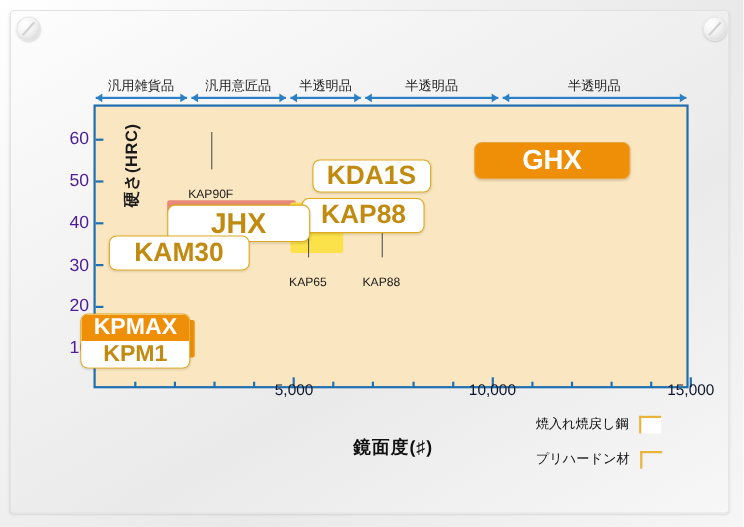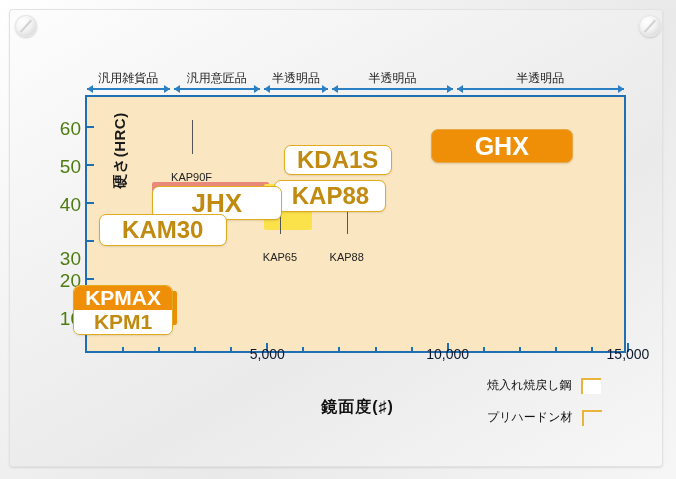--- a/index.html
+++ b/index.html
@@ -42,21 +42,21 @@
   }
 
   
   .ylabel{
     position:absolute;left:-52px;top:44px;width:170px;text-align:center;
     font-size:15px;color:#1a1a1a;font-weight:700;
     transform:rotate(-90deg);transform-origin:center;
     letter-spacing:.5px;
   }
   .ytick{position:absolute;left:-30px;width:24px;text-align:right;
-    font-size:19px;color:#4d7c0f;}
+    font-size:16px;color:#4c1d95;}
   .ytickmark{position:absolute;left:0px;width:7px;height:2px;background:#1f6fb4;}
 
   
   .xlabel{
     position:absolute;left:0;top:300px;width:541px;text-align:center;
     font-size:16px;font-weight:700;color:#111;letter-spacing:1px;
   }
   .xtick{position:absolute;top:249px;font-size:14px;color:#0f172a;
     transform:translateX(-50%);white-space:nowrap;}
   .xtickmark{position:absolute;bottom:-1px;width:2px;background:#1f6fb4;}
@@ -134,21 +134,21 @@
     </div>
 
   <div class="plot" id="plot">
     <div class="ylabel">硬さ(HRC)</div>
     <div class="xlabel">鏡面度(♯)</div>
   <div class="ytickmark" style="top: 219.059px;"></div>
       <div class="ytick" style="top: 211.059px;">10</div>
       <div class="ytickmark" style="top: 181.118px;"></div>
       <div class="ytick" style="top: 173.118px;">20</div>
       <div class="ytickmark" style="top: 143.176px;"></div>
-      <div class="ytick" style="top: 151px;">30</div>
+      <div class="ytick" style="top: 136px;">30</div>
       <div class="ytickmark" style="top: 105.235px;"></div>
       <div class="ytick" style="top: 97.2353px;">40</div>
       <div class="ytickmark" style="top: 67.2941px;"></div>
       <div class="ytick" style="top: 59.2941px;">50</div>
       <div class="ytickmark" style="top: 29.3529px;"></div>
       <div class="ytick" style="top: 21.3529px;">60</div>
       <div class="xtickmark" style="left: 35.0667px; height: 5px; background: rgb(31, 111, 180);"></div>
       <div class="xtickmark" style="left: 71.1333px; height: 5px; background: rgb(31, 111, 180);"></div>
       <div class="xtickmark" style="left: 107.2px; height: 5px; background: rgb(31, 111, 180);"></div>
       <div class="xtickmark" style="left: 143.267px; height: 5px; background: rgb(31, 111, 180);"></div>

